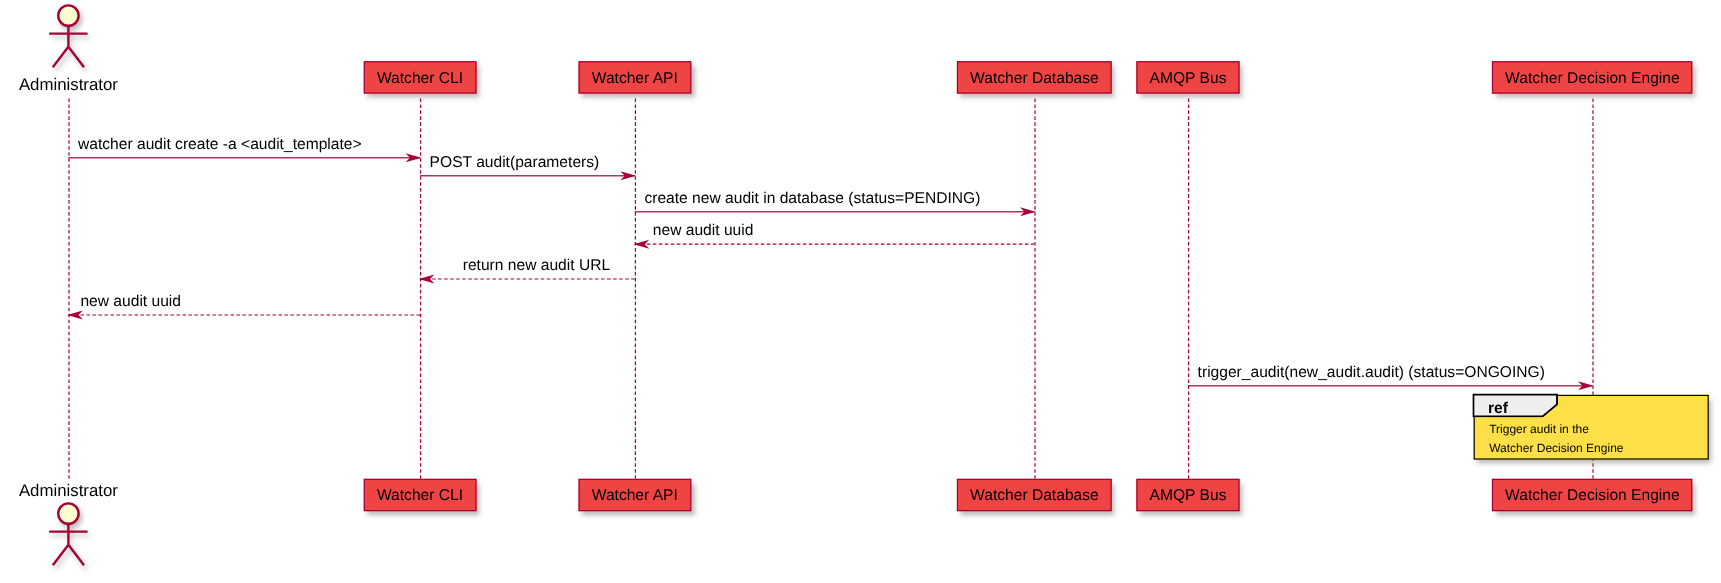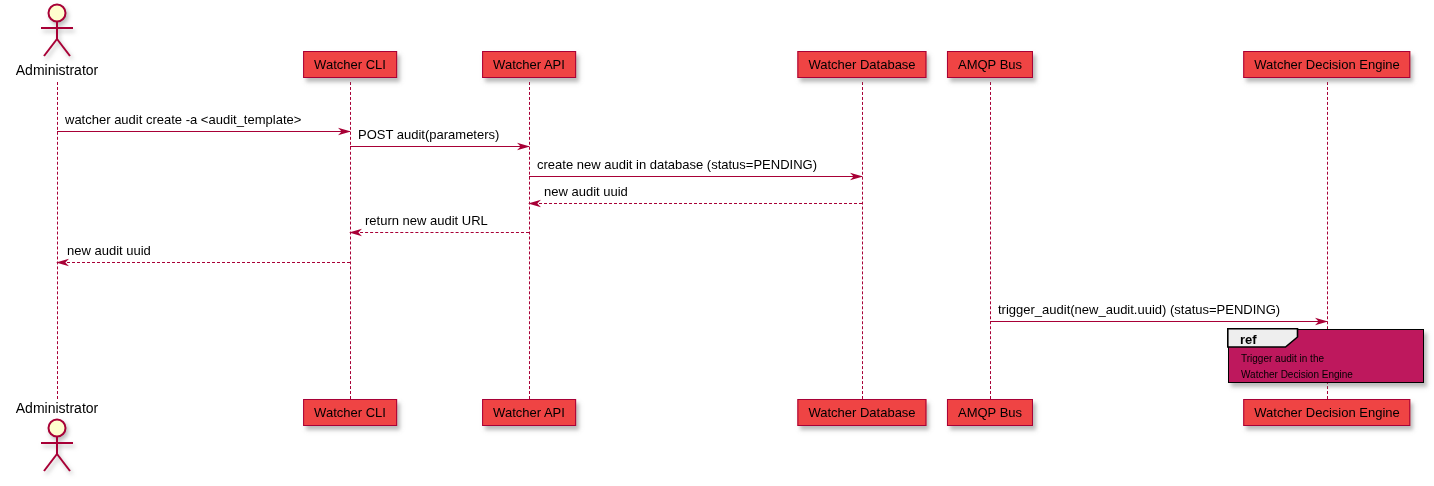--- a/index.html
+++ b/index.html
@@ -36,21 +36,21 @@
   .msg.pl15 .lbl{padding-left:15px;}
   .msg.pl10 .lbl{padding-left:10px;}
   .msg .line{position:relative;height:0;border-top:1.2px solid #A80036;}
   .msg.dashed .line{border-top-style:dashed;border-top-width:1px;}
   .arrow{position:absolute;top:-5px;width:13px;height:9px;background:#A80036;}
   .arrow.right{right:-1px;clip-path:polygon(0 8%,100% 50%,0 92%,28% 50%);}
   .arrow.left{left:-1px;clip-path:polygon(100% 8%,0 50%,100% 92%,72% 50%);}
   
   .ref{
     position:absolute;box-sizing:border-box;
-    background:#be185d;border:1.8px solid #000;
+    background:#fde047;border:1.8px solid #000;
     box-shadow:3px 4px 4px rgba(120,120,120,.5);z-index:5;
   }
   .ref-head-shape{position:absolute;left:-1.8px;top:-1.8px;}
   .ref-kw{position:absolute;left:11px;top:2px;font-weight:bold;font-size:13px;}
   .ref-body{position:absolute;left:12px;top:21px;font-size:10px;line-height:16px;white-space:nowrap;}
 </style>
 </head>
 <body>
 
 <div class="canvas">
@@ -113,37 +113,37 @@
       </div>
   </div>
 
   <div class="msg dashed pl15" style="left:529px;top:184px;width:333px;">
     <div class="lbl">new audit uuid</div>
     <div class="line">
         <i class="arrow left"></i>
       </div>
   </div>
 
-  <div class="msg dashed pl15" style="left:350px;top:213px;width:179px;">
+  <div class="msg dashed pl15" style="left:350px;top:213px;width:179px;text-align:center;">
     <div class="lbl">return new audit URL</div>
     <div class="line">
         <i class="arrow left"></i>
       </div>
   </div>
 
   <div class="msg dashed pl10" style="left:57px;top:243px;width:293px;">
     <div class="lbl">new audit uuid</div>
     <div class="line">
         <i class="arrow left"></i>
       </div>
   </div>
 
 
   <div class="msg" style="left:990px;top:302px;width:337px;">
-    <div class="lbl">trigger_audit(new_audit.uuid) (status=PENDING)</div>
+    <div class="lbl">trigger_audit(new_audit.audit) (status=ONGOING)</div>
     <div class="line">
         <i class="arrow right"></i>
       </div>
   </div>
 
   <div class="ref" style="left:1228px;top:329px;width:196px;height:54px;">
     <svg class="ref-head-shape" width="72" height="20" viewBox="0 0 72 20">
       <path d="M0.8,0.8 H70.5 V9 L58.5,19 H0.8 Z" fill="#EEEEEE" stroke="#000000" stroke-width="1.6"></path>
     </svg>
     <span class="ref-kw">ref</span>

